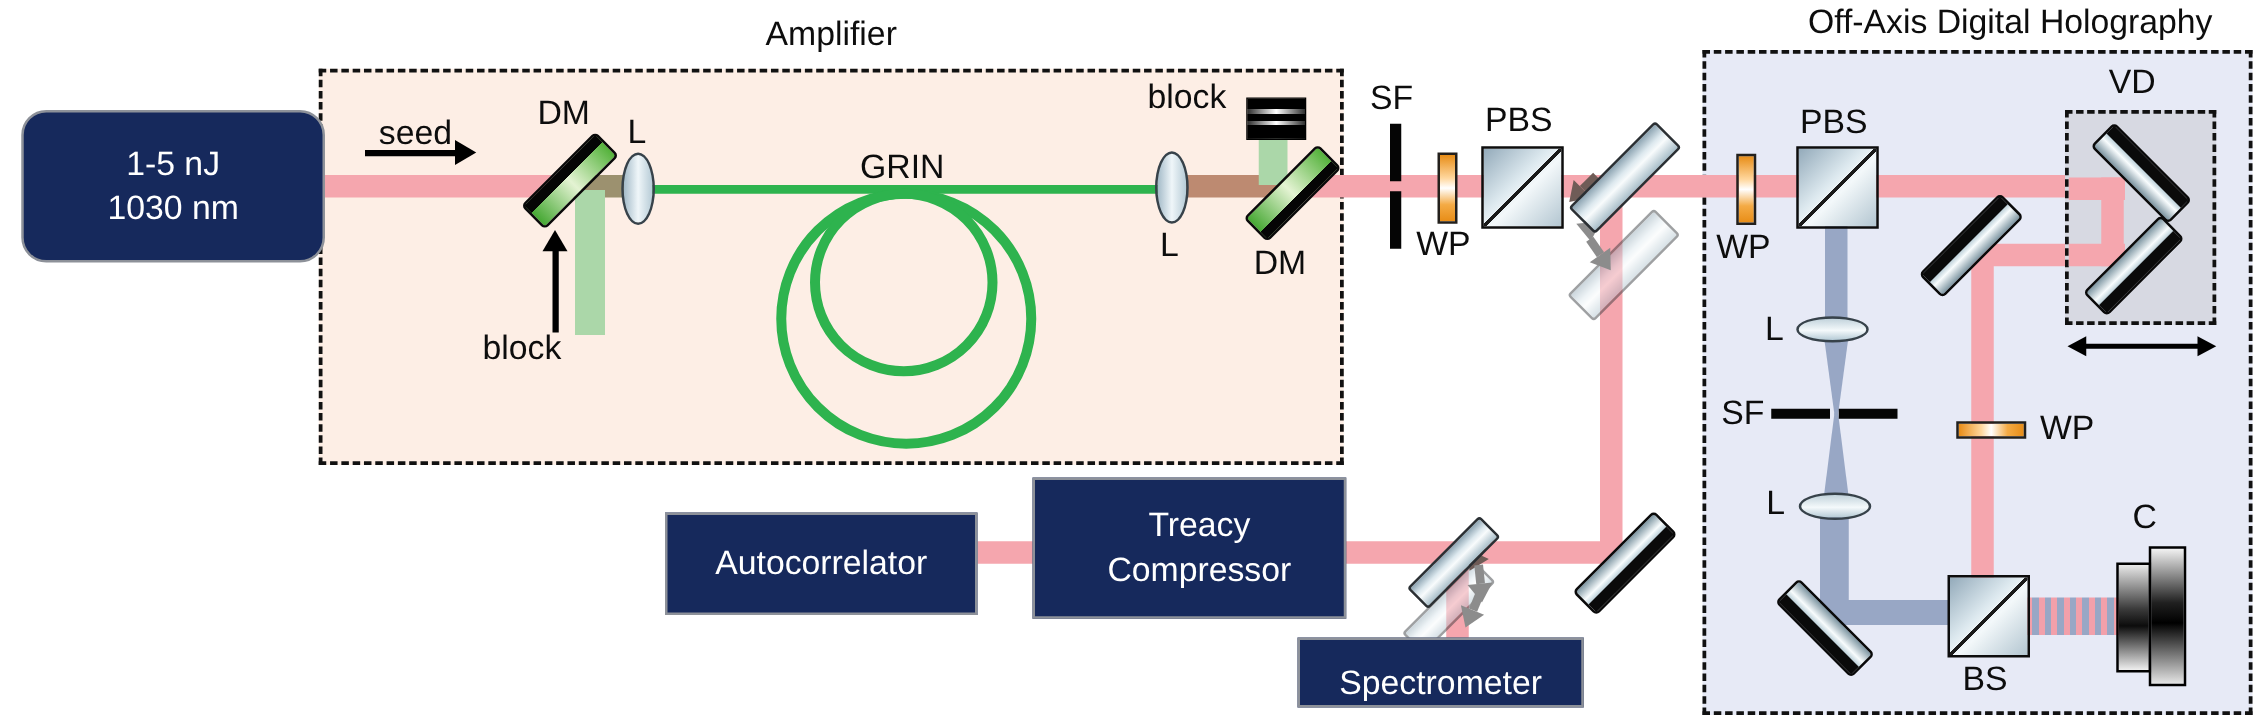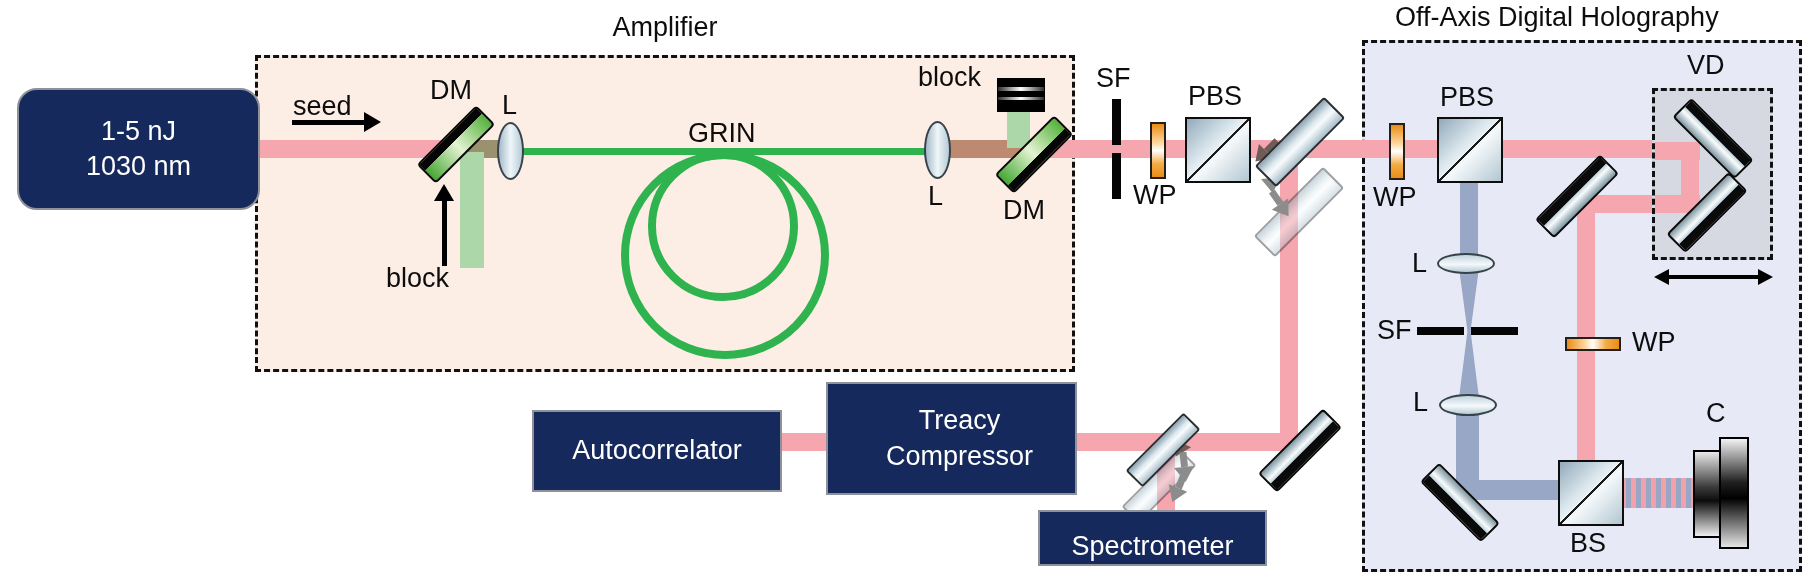--- a/index.html
+++ b/index.html
@@ -44,21 +44,21 @@
 </style>
 </head>
 <body>
 
 <div class="canvas">
 
   <div class="region" style="left:255px;top:55px;width:820px;height:317px;background:#fdeee5;"></div>
   <div class="region" style="left:1362px;top:40px;width:440px;height:532px;background:#e7eaf6;"></div>
 
   <div class="title" style="left:565px;top:12px;width:200px;text-align:center;">Amplifier</div>
-  <div class="title" style="left:1395px;top:2px;width:375px;text-align:left;">Off-Axis Digital Holography</div>
+  <div class="title" style="left:1395px;top:2px;width:375px;text-align:right;">Off-Axis Digital Holography</div>
 
   <div class="beam" style="left:218px;top:140px;width:252px;height:18px;background:#f5a6ae;"></div>
   <div class="beam" style="left:452px;top:140px;width:64px;height:18px;background:#9c916f;"></div>
   <div class="beam" style="left:518px;top:148px;width:416px;height:7px;background:#2eb34e;"></div>
   <div class="beam" style="left:944px;top:140px;width:96px;height:18px;background:#bd8a71;"></div>
   <div class="beam" style="left:1032px;top:140px;width:448px;height:18px;background:#f5a6ae;"></div>
   <div class="beam" style="left:460px;top:152px;width:24px;height:116px;background:#abd7a9;"></div>
   <div class="beam" style="left:1007px;top:110px;width:23px;height:38px;background:#abd7a9;"></div>
   <div class="beam" style="left:1280px;top:155px;width:18px;height:297px;background:#f5a6ae;"></div>
   <div class="beam" style="left:782px;top:433px;width:516px;height:18px;background:#f5a6ae;"></div>
@@ -160,21 +160,21 @@
     <span>Autocorrelator</span>
   </div>
   <div class="navybox" style="left:826px;top:382px;width:251px;height:113px;padding-left:16px;">
     <span>Treacy</span>
     <span>Compressor</span>
   </div>
   <div class="navybox" style="left:1038px;top:510px;width:229px;height:56px;justify-content:flex-end;">
     <span>Spectrometer</span>
   </div>
 
-  <div class="lbl" style="left:293px;top:92px;">seed</div>
+  <div class="lbl" style="left:303px;top:92px;">seed</div>
   <div class="lbl" style="left:386px;top:264px;">block</div>
   <div class="lbl" style="left:430px;top:76px;">DM</div>
   <div class="lbl" style="left:502px;top:91px;">L</div>
   <div class="lbl" style="left:688px;top:119px;">GRIN</div>
   <div class="lbl" style="left:918px;top:63px;">block</div>
   <div class="lbl" style="left:928px;top:182px;">L</div>
   <div class="lbl" style="left:1003px;top:196px;">DM</div>
   <div class="lbl" style="left:1096px;top:64px;">SF</div>
   <div class="lbl" style="left:1133px;top:181px;">WP</div>
   <div class="lbl" style="left:1188px;top:82px;">PBS</div>

